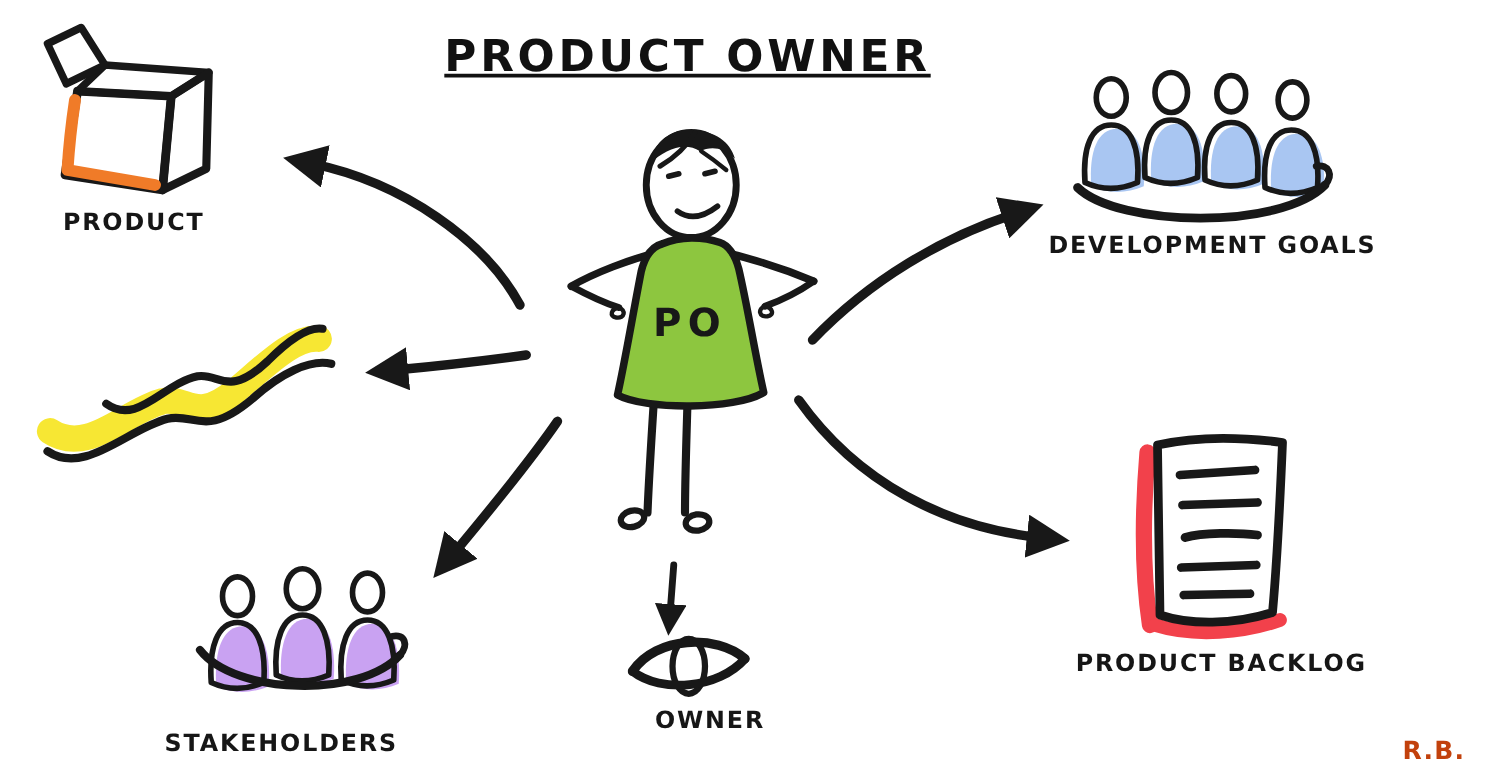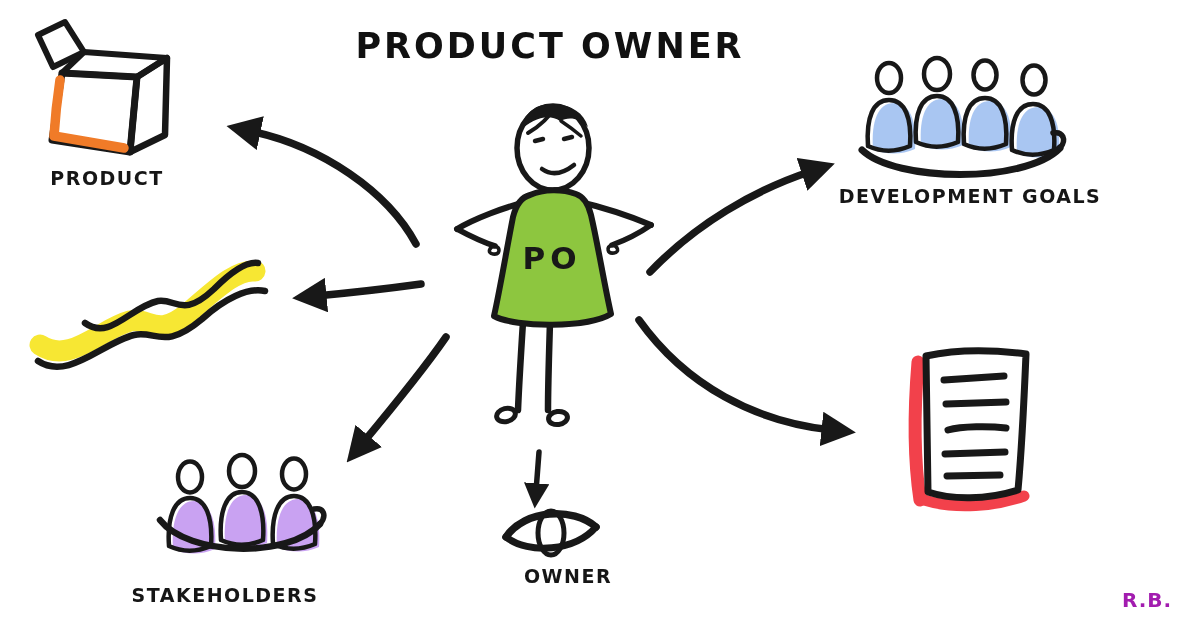--- a/index.html
+++ b/index.html
@@ -8,24 +8,24 @@
     overflow:hidden;font-family:"DejaVu Sans", "Liberation Sans", sans-serif;
   }
   .label{
     position:absolute;transform:translateX(-50%);
     font-weight:bold;color:#161616;letter-spacing:1.5px;
     font-size:19px;white-space:nowrap;
   }
   .title{
     position:absolute;transform:translateX(-50%);
     font-weight:bold;color:#111;letter-spacing:3px;
-    font-size:35px;white-space:nowrap;
+    font-size:35px;white-space:nowrap;text-decoration:underline;
   }
   .signature{
-    position:absolute;font-weight:bold;color:#a21caf;
+    position:absolute;font-weight:bold;color:#c2410c;
     font-size:20px;letter-spacing:1px;
   }
   .node-svg{position:absolute;overflow:visible;}
   .ink{stroke:#181818;fill:none;stroke-linecap:round;stroke-linejoin:round;}
   svg text{font-family:"DejaVu Sans", "Liberation Sans", sans-serif;}
 </style>
 </head>
 <body>
 
 <div class="canvas">
@@ -149,20 +149,21 @@
     <path d="M24,158 C 56,168 96,164 124,154" stroke-width="11" fill="none" stroke-linecap="round" stroke="#F2414B"></path>
     <path d="M26,14 C 62,6 96,8 126,12 C 124,60 122,104 118,148 C 86,158 52,158 28,150 Z" fill="#ffffff" class="ink" stroke-width="7"></path>
     <g class="ink" stroke-width="7">
       <path d="M44,38 L104,34"></path>
       <path d="M46,62 L106,60"></path>
       <path d="M48,88 C 62,84 90,84 106,86"></path>
       <path d="M45,112 L105,110"></path>
       <path d="M47,134 L100,133"></path>
     </g>
   </svg>
+  <div class="label" style="left:977px;top:520px;">PRODUCT BACKLOG</div>
 
   <svg class="node-svg" style="left:503px;top:506px;" width="96" height="54" viewBox="0 0 96 54">
     <ellipse cx="48" cy="27" rx="13" ry="22" class="ink" stroke-width="5" fill="#BCD2F4"></ellipse>
     <path class="ink" stroke-width="7.5" d="M3,31 C 22,3 70,1 93,21"></path>
     <path class="ink" stroke-width="7" d="M3,31 C 26,49 72,45 93,21"></path>
   </svg>
   <div class="label" style="left:568px;top:565px;">OWNER</div>
 
   <div class="signature" style="left:1122px;top:588px;">R.B.</div>
 

